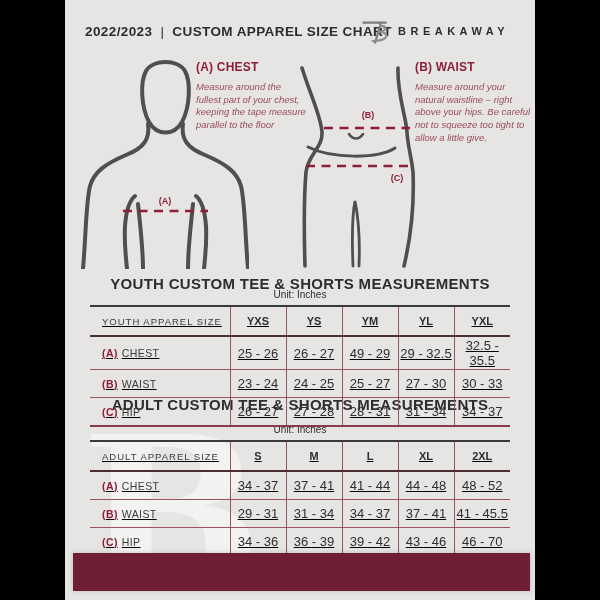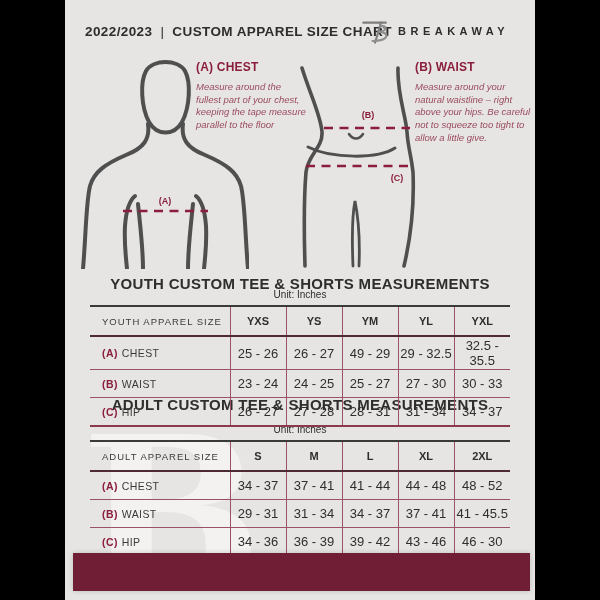--- a/index.html
+++ b/index.html
@@ -33,21 +33,21 @@
   
   .sec-title{position:absolute;left:0;width:470px;text-align:center;
     font-size:15px;font-weight:bold;color:#2e2e2e;letter-spacing:.3px;}
   .sec-unit{position:absolute;left:0;width:470px;text-align:center;
     font-size:10px;color:#2e2e2e;}
   .youth-title{top:275px;} .youth-unit{top:289px;}
   .adult-title{top:396px;} .adult-unit{top:424px;}
   
   .sizing-table{
     position:absolute;left:25px;width:420px;border-collapse:collapse;
-    table-layout:fixed;z-index:1;
+    table-layout:fixed;z-index:1;text-decoration:underline;
   }
   .youth-table{top:305px;} .adult-table{top:440px;}
   .sizing-table{border-top:2.5px solid #3a3a3a;}
   .sizing-table thead tr{border-bottom:2px solid #4d2b33;}
   .sizing-table tbody tr{border-bottom:1.5px solid #9a5264;}
   .sizing-table tbody tr:last-child{border-bottom:2px solid #8b3a4e;}
   .sizing-table th + th, .sizing-table td + td{border-left:1.5px solid #9a5264;}
   .sizing-table th{height:26px;font-size:11px;font-weight:bold;color:#2e2e2e;text-align:center;}
   .sizing-table th.lbl{
     font-weight:normal;font-size:9.5px;letter-spacing:1px;color:#3a3a3a;
@@ -219,20 +219,20 @@
         <td>34 - 37</td>
         <td>37 - 41</td>
         <td>41 - 45.5</td>
       </tr>
       <tr>
         <td class="lbl"><span class="pfx">(C)</span><span>HIP</span></td>
         <td>34 - 36</td>
         <td>36 - 39</td>
         <td>39 - 42</td>
         <td>43 - 46</td>
-        <td>46 - 30</td>
+        <td>46 - 70</td>
       </tr>
     </tbody>
   </table>
 
   <div class="footer-bar"></div>
 
 </div>
 
 </body></html>

